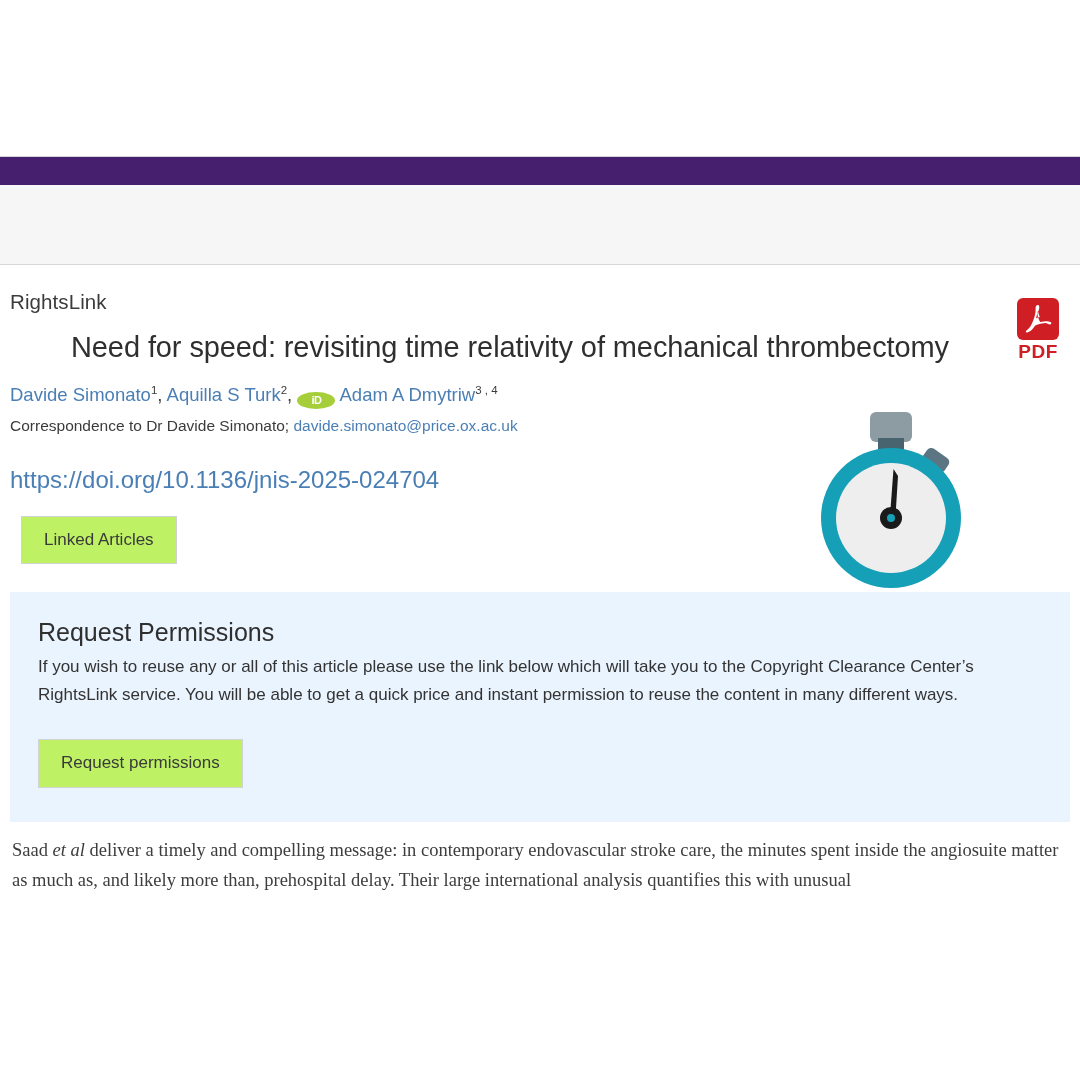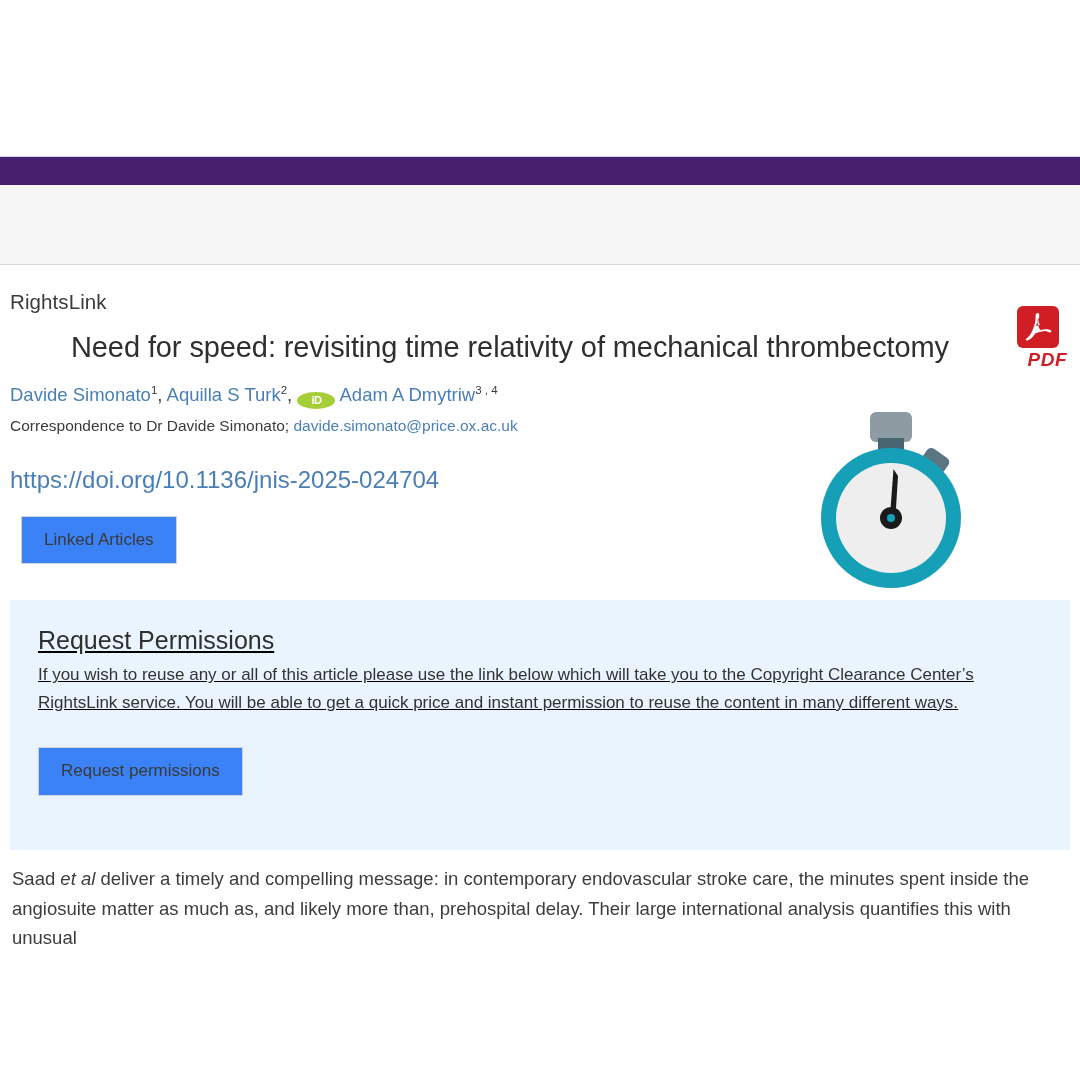--- a/index.html
+++ b/index.html
@@ -121,21 +121,21 @@
     margin-top: 31px;
     font-size: 24px;
   }
   .doi-line a {
     color: #4a7fb5;
     text-decoration: none;
   }
 
   .btn {
     display: inline-block;
-    background: #3b82f6;
+    background: #bef264;
     border: 1px solid #d2d2d2;
     color: #3a3a3a;
     font-size: 17px;
     padding: 14px 22px;
     font-family: "Liberation Sans", sans-serif;
     cursor: pointer;
     line-height: 1.1;
   }
 
   .linked-wrap {
@@ -149,49 +149,47 @@
     right: 110px;
     top: 120px;
     width: 160px;
     height: 190px;
   }
 
   
   .pdf-icon {
     position: absolute;
     right: 13px;
-    top: 16px;
+    top: 8px;
     width: 58px;
-    text-align: right;
-    font-style: italic;
+    text-align: center;
   }
   .pdf-sq {
     width: 42px; height: 42px;
     margin: 0 auto;
     background: #cf1f24;
     border-radius: 6px;
     position: relative;
   }
   .pdf-sq svg { position: absolute; left: 6px; top: 4px; }
   .pdf-label {
     font-size: 19px;
     font-weight: bold;
     color: #cf1f24;
     letter-spacing: 0.5px;
     margin-top: 1px;
     font-family: "Liberation Sans", sans-serif;
   }
 
   
   .permissions-panel {
-    margin-top: 36px;
+    margin-top: 28px;
     background: #eaf4fe;
-    padding: 26px 28px 54px 28px;
+    padding: 26px 28px 34px 28px;
     box-sizing: border-box;
-    text-decoration: underline;
   }
   .permissions-title {
     font-size: 25px;
     color: #2f2f2f;
     font-weight: 400;
     margin: 0 0 6px 0;
   }
   .permissions-text {
     font-size: 17px;
     color: #333333;
@@ -203,20 +201,21 @@
     margin-top: 31px;
   }
 
   
   .body-para {
     font-size: 18.5px;
     color: #3d3d3d;
     line-height: 1.6;
     margin: 14px 0 0 0;
     padding: 0 2px;
+    font-family: Liberation Serif, serif;
   }
   .body-para i { font-style: italic; }
 </style>
 </head>
 <body>
 
 <div class="top-blank"></div>
 
 <div class="brand-bar"></div>
 

